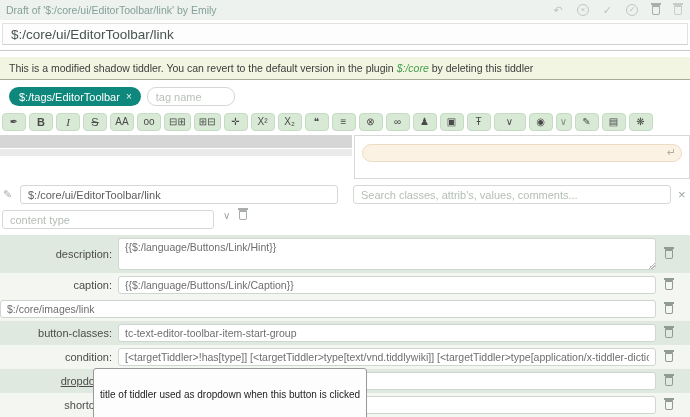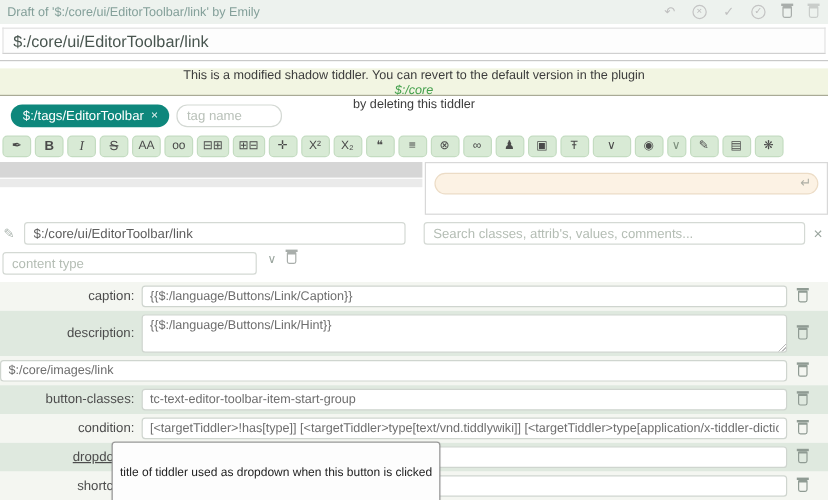--- a/index.html
+++ b/index.html
@@ -18,21 +18,21 @@
   .icon-trash { display:inline-block; width:8px; height:10px; border:1px solid currentColor; border-top:2px solid currentColor; border-radius:1px 1px 2px 2px; position:relative; color:#a9aeab; }
   .icon-trash::before { content:""; position:absolute; top:-4px; left:-2px; right:-2px; height:1.5px; background:currentColor; }
   .icon-trash.light { color:#c9cdca; }
 
   
   .title-row { padding:3px 2px 1px 2px; }
   .title-input { width:100%; height:22px; border:1px solid #e2e2e2; border-bottom:1px solid #d0d0d0; background:#fdfdfd; font-family:"Liberation Sans",sans-serif; font-size:13.5px; color:#48554f; padding:0 8px; }
   .divider { height:1px; background:#c9c9c9; margin:4px 0 0 0; }
 
   
-  .notice { margin-top:6px; height:23px; background:#f2f5e2; border-bottom:1px solid #a9aa96; display:flex; align-items:center; padding:0 9px; color:#3c3c3c; font-size:10.5px;flex-direction:column; }
+  .notice { margin-top:6px; height:23px; background:#f2f5e2; border-bottom:1px solid #a9aa96; display:flex; align-items:center; padding:0 9px; color:#3c3c3c; font-size:10.5px; }
   .notice a { color:#44a04c; text-decoration:none; margin:0 3px;font-style:italic; }
 
   
   .tag-row { display:flex; align-items:center; gap:6px; padding:7px 0 6px 9px; }
   .tag-pill { display:inline-flex; align-items:center; gap:6px; background:#0e877c; color:#fff; border:none; border-radius:10px; height:19px; padding:0 9px 0 10px; font-size:11px; cursor:pointer; }
   .tag-pill .x { font-size:10px; color:#e8f4f2; }
   .tag-input { width:88px; height:19px; border:1px solid #d4d9d4; border-radius:9px; padding:0 8px; font-size:11px; color:#555; font-family:"Liberation Sans",sans-serif; }
   .tag-input::placeholder { color:#b9c1b9; }
 
   
@@ -224,37 +224,37 @@
     <input class="search-input" placeholder="Search classes, attrib's, values, comments..." style="">
     <span class="clear-x">×</span>
   </div>
 
   <div class="type-row">
     <input class="type-input" placeholder="content type" style="">
     <span class="chev">∨</span>
     <span class="trash-cell"><span class="icon-trash"></span></span>
   </div>
 
-  <div class="frow lite">
-    <span class="flabel">caption:</span>
-    <input class="finput" value="{{$:/language/Buttons/Link/Caption}}" style="">
-    <span class="trash-cell">
-        <span class="icon-trash"></span>
-      </span>
-  </div>
-
   <div class="frow tint">
     <span class="flabel">description:</span>
     <textarea class="ftextarea" style="">{{$:/language/Buttons/Link/Hint}}</textarea>
     <span class="trash-cell">
         <span class="icon-trash"></span>
       </span>
   </div>
 
   <div class="frow lite">
+    <span class="flabel">caption:</span>
+    <input class="finput" value="{{$:/language/Buttons/Link/Caption}}" style="">
+    <span class="trash-cell">
+        <span class="icon-trash"></span>
+      </span>
+  </div>
+
+  <div class="frow lite">
     <input class="finput" value="$:/core/images/link" style="">
     <span class="trash-cell">
         <span class="icon-trash"></span>
       </span>
   </div>
 
   <div class="frow tint">
     <span class="flabel">button-classes:</span>
     <input class="finput" value="tc-text-editor-toolbar-item-start-group" style="">
     <span class="trash-cell">

